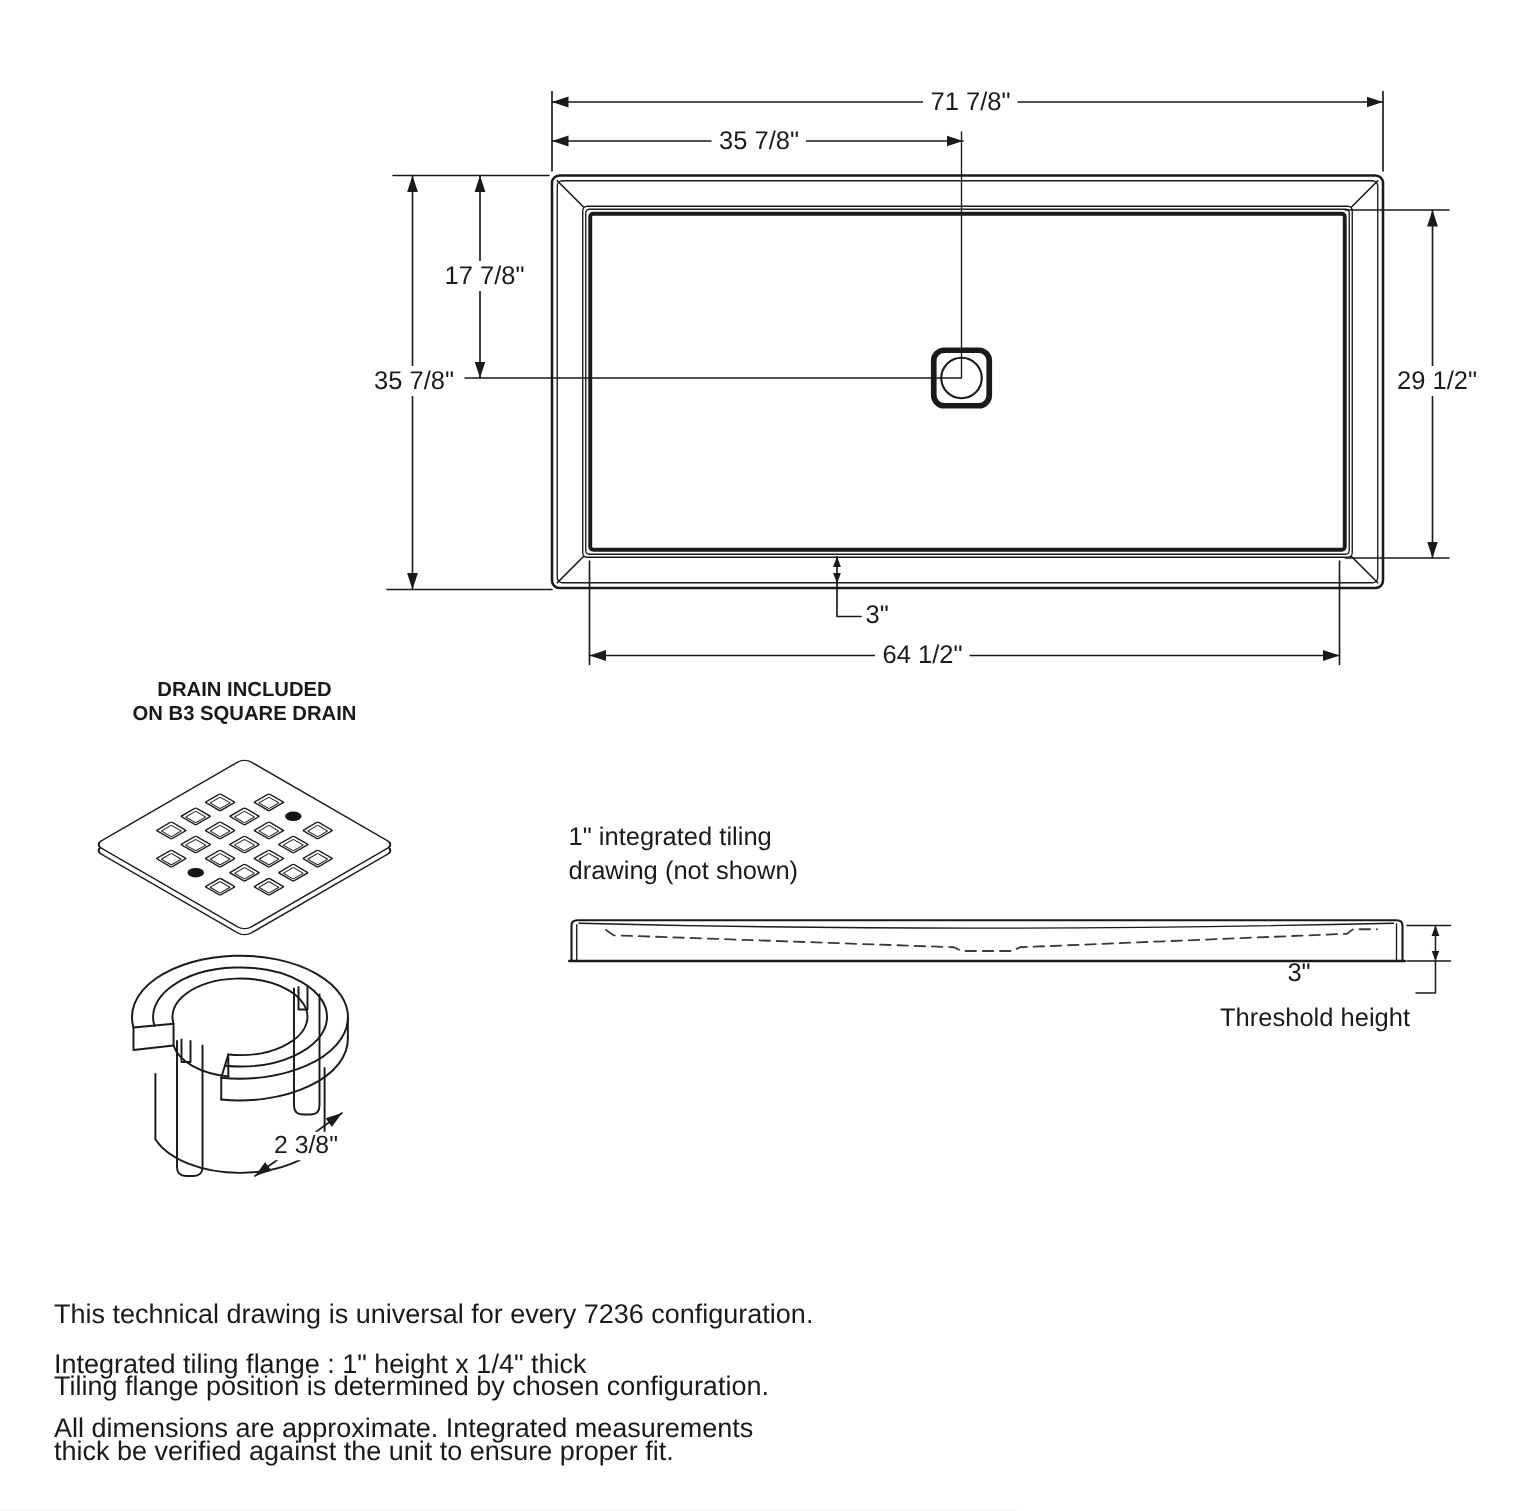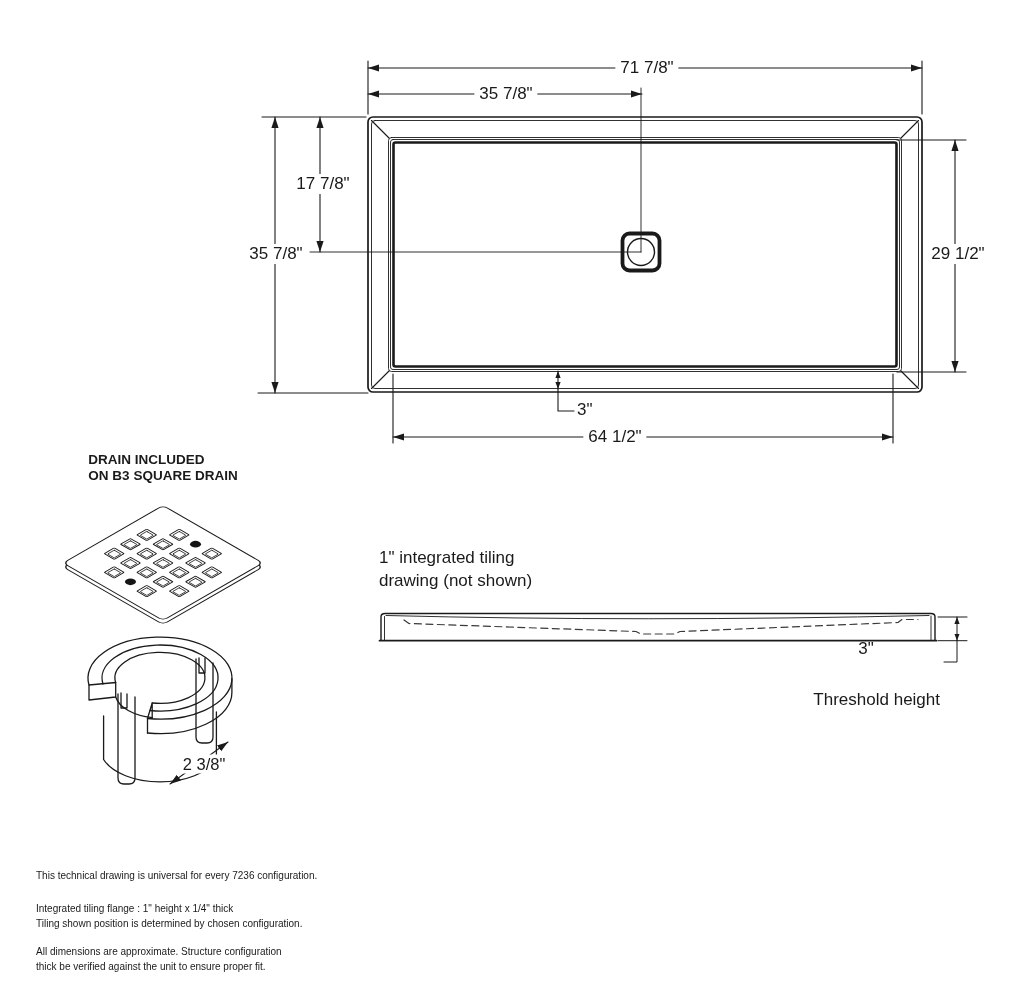--- a/index.html
+++ b/index.html
@@ -5,23 +5,23 @@
   html,body{margin:0;padding:0;background:#e8e8e8;}
   #stage{position:relative;width:1024px;height:1007px;background:#ffffff;overflow:hidden;
          font-family:"Liberation Sans", sans-serif;color:#1a1a1a;}
   #art{position:absolute;left:0;top:0;}
   .lbl{position:absolute;font-size:17px;white-space:nowrap;color:#1a1a1a;}
   .ctr{transform:translate(-50%,-50%);}
   .vctr{transform:translate(0,-50%);}
   .rctr{transform:translate(-100%,-50%);}
   .bg{background:#ffffff;padding:0 5px;}
   .drain-title{position:absolute;left:163px;top:452px;transform:translateX(-50%);
-               font-size:13.5px;font-weight:bold;line-height:16px;white-space:nowrap;}
+               font-size:13.5px;font-weight:bold;line-height:16px;text-align:center;white-space:nowrap;}
   .flange-note{position:absolute;left:379px;top:546px;font-size:17px;line-height:23px;white-space:nowrap;}
-  .note{position:absolute;left:36px;font-size:10px;line-height:14.5px;white-space:nowrap;}
+  .note{position:absolute;left:36px;font-size:18px;line-height:14.5px;white-space:nowrap;}
 </style>
 </head>
 <body>
 
 <div id="stage">
 
   <svg id="art" width="1024" height="1007" viewBox="0 0 1024 1007" fill="none" stroke="#1a1a1a" stroke-linecap="round" stroke-linejoin="round">
     <defs>
       <marker id="arr" markerUnits="userSpaceOnUse" markerWidth="14" markerHeight="10" refX="11" refY="5" orient="auto-start-reverse">
         <path d="M11,5 L0,1.4 L0,8.6 Z" fill="#1a1a1a" stroke="none"></path>
@@ -153,25 +153,25 @@
     <div>DRAIN INCLUDED</div>
     <div>ON B3 SQUARE DRAIN</div>
   </div>
   <div class="lbl ctr bg" style="left:204px;top:764px;font-size:16.5px">2 3/8"</div>
 
   <div class="flange-note">
     <div>1" integrated tiling</div>
     <div>drawing (not shown)</div>
   </div>
   <div class="lbl ctr" style="left:866px;top:649px">3"</div>
-  <div class="lbl rctr" style="left:940px;top:700px">Threshold height</div>
+  <div class="lbl rctr" style="left:940px;top:679px">Threshold height</div>
 
   <div class="note" style="top:869px">This technical drawing is universal for every 7236 configuration.</div>
   <div class="note" style="top:902px">
     <div>Integrated tiling flange : 1" height x 1/4" thick</div>
-    <div>Tiling shown position is determined by chosen configuration.</div>
+    <div>Tiling flange position is determined by chosen configuration.</div>
   </div>
   <div class="note" style="top:945px">
-    <div>All dimensions are approximate. Structure configuration</div>
+    <div>All dimensions are approximate. Integrated measurements</div>
     <div>thick be verified against the unit to ensure proper fit.</div>
   </div>
 
 </div>
 
 </body></html>

